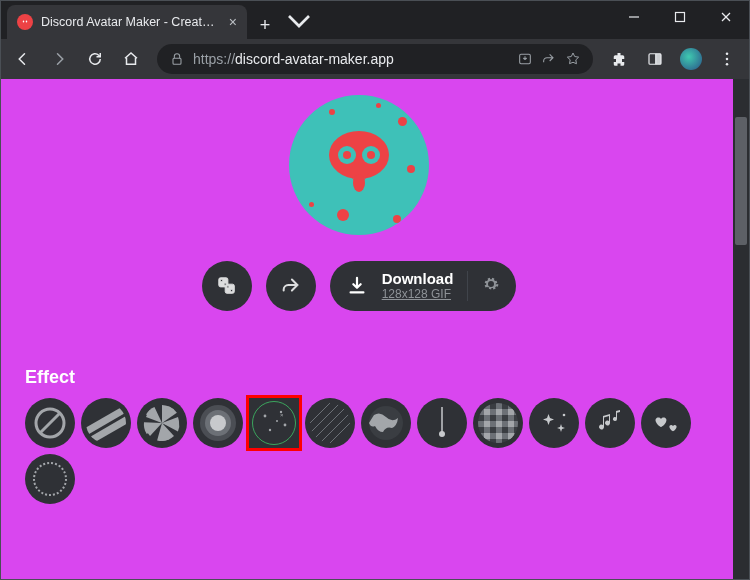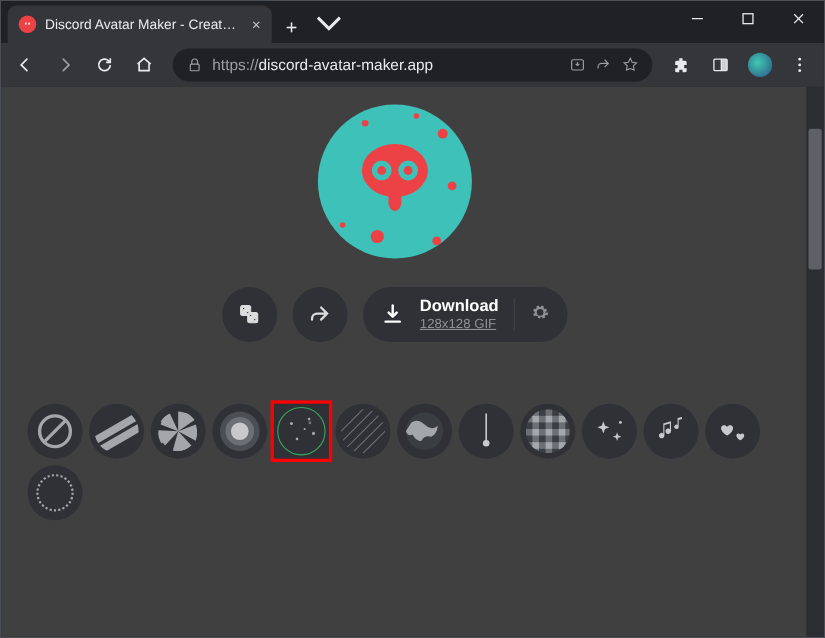--- a/index.html
+++ b/index.html
@@ -29,21 +29,21 @@
   .icobtn { width:32px; height:32px; display:flex; align-items:center; justify-content:center; border-radius:50%; }
   .icobtn svg { width:18px; height:18px; }
   .addrbar { flex:1; height:30px; background:#202124; border-radius:15px; display:flex; align-items:center; padding:0 12px; gap:8px; color:#9aa0a6; font-size:14px; margin:12px 6px; }
   .addrbar .urltext { color:#e8eaed; }
   .addrbar .proto { color:#9aa0a6; }
   .addrbar .spacer { flex:1; }
   .addrbar svg { width:16px; height:16px; }
   .ext-avatar { width:22px; height:22px; border-radius:50%; background: radial-gradient(circle at 40% 40%, #3fc9b0, #2e6a90 80%); }
 
   
-  .viewport { position: relative; height: calc(580px - 38px - 40px - 2px); background:#404040; display:flex; }
+  .viewport { position: relative; height: calc(580px - 38px - 40px - 2px); background:#d946ef; display:flex; }
   .page { flex:1; overflow:hidden; padding-right:16px; }
   .scrollbar { width:16px; background:#2b2d31; position:relative; }
   .scrollthumb { position:absolute; top:38px; left:2px; width:12px; height:128px; background:#5d6066; border-radius:2px; }
 
   .avatar-stage { display:flex; flex-direction:column; align-items:center; padding-top:16px; }
   .avatar-circle {
     width:140px; height:140px; border-radius:50%; background:#3ec1b8;
     display:flex; align-items:center; justify-content:center; position:relative; overflow:hidden;
   }
   .avatar-circle .dot { position:absolute; border-radius:50%; background:#ed4245; }
@@ -233,20 +233,21 @@
           <span class="gear">
             <svg viewBox="0 0 24 24">
                 <path d="M12 8a4 4 0 1 0 0 8 4 4 0 0 0 0-8zm8 4l2 .5-1 3-2-.5a8 8 0 0 1-1.4 1.4l.5 2-3 1-.5-2a8 8 0 0 1-2 0l-.5 2-3-1 .5-2A8 8 0 0 1 6.6 16l-2 .5-1-3 2-.5a8 8 0 0 1 0-2l-2-.5 1-3 2 .5A8 8 0 0 1 8 6.6l-.5-2 3-1 .5 2a8 8 0 0 1 2 0l.5-2 3 1-.5 2A8 8 0 0 1 17.4 8l2-.5 1 3-2 .5a8 8 0 0 1 0 2z" fill="#8e9297"></path>
               </svg>
           </span>
         </div>
       </div>
     </div>
 
     <div class="section">
+      <div class="section-title">Effect</div>
       <div class="effect-grid">
 
         <div class="effect">
           <svg viewBox="0 0 40 40">
               <circle cx="20" cy="20" r="14" stroke="#a3a6aa" stroke-width="3" fill="none"></circle>
               <line x1="10" y1="30" x2="30" y2="10" stroke="#a3a6aa" stroke-width="3"></line>
             </svg>
         </div>
         <div class="effect">
           <svg viewBox="0 0 40 40">

